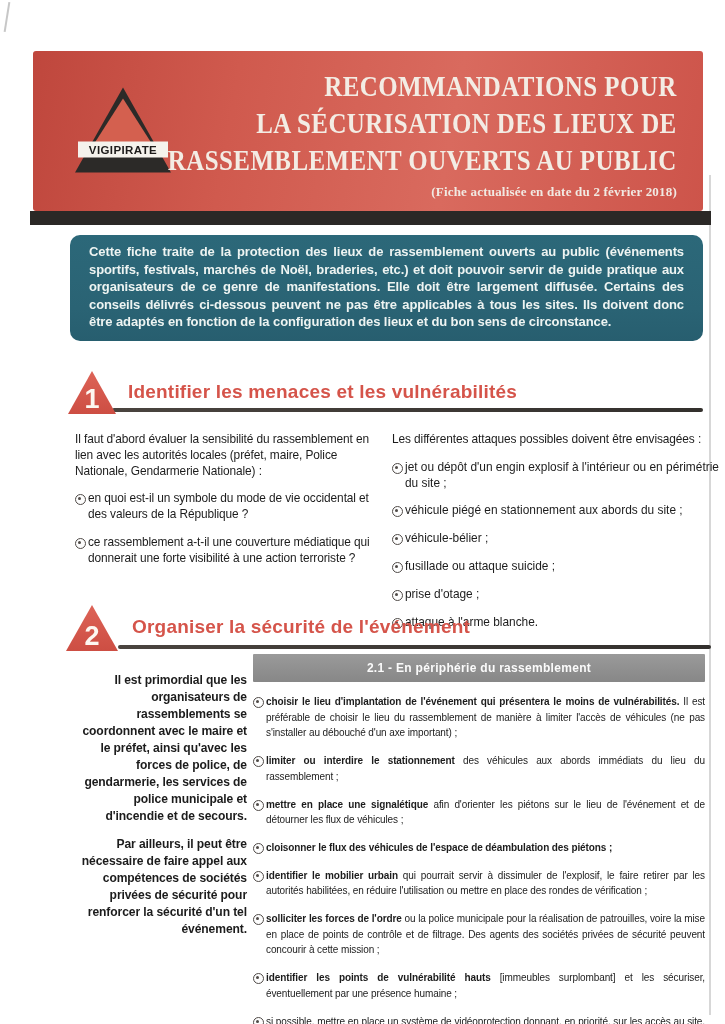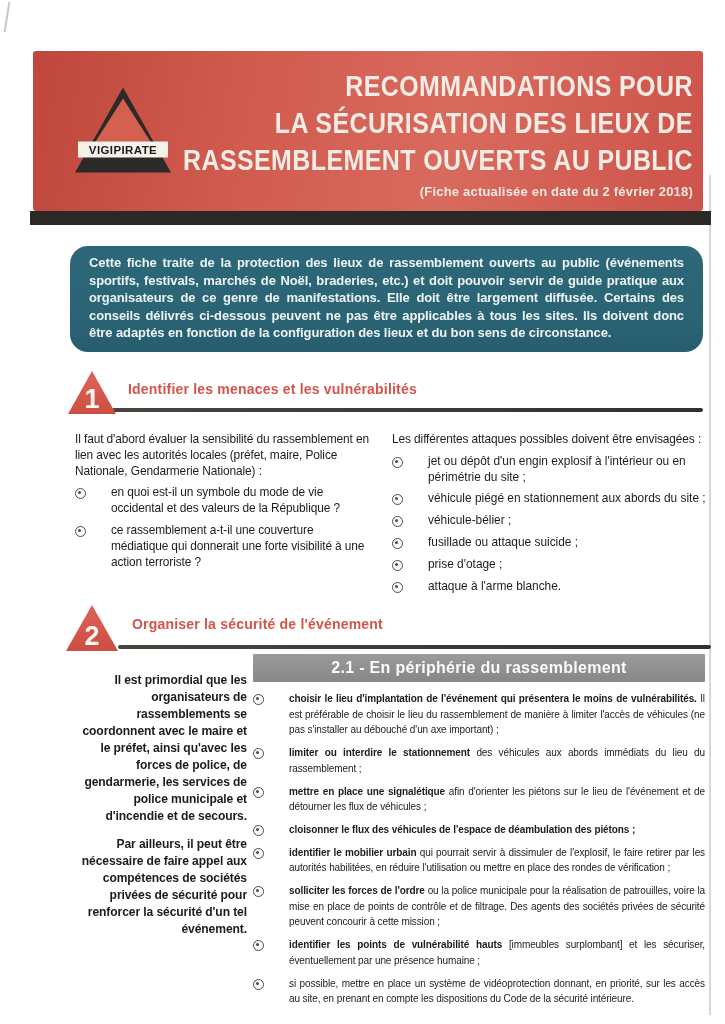--- a/index.html
+++ b/index.html
@@ -10,54 +10,54 @@
   
   .scan-edge-right{position:absolute;left:709px;top:175px;width:2px;height:840px;background:#c6c6c6;opacity:.7;}
   .scan-mark-tl{position:absolute;left:6px;top:2px;width:2px;height:30px;background:#b9b9b9;transform:rotate(9deg);opacity:.8;}
   
   .banner{
     position:absolute;left:33px;top:51px;width:670px;height:160px;
     background:linear-gradient(100deg,#bf473d 0%,#d05a4e 30%,#d96a5e 62%,#cd544a 100%);
     border-radius:3px;
   }
   .logo{position:absolute;left:40px;top:32px;width:100px;height:95px;}
-  .banner-title{position:absolute;right:10px;top:17px;text-align:right;color:#f3ece4;}
+  .banner-title{position:absolute;right:26px;top:17px;text-align:right;color:#f3ece4;font-family:Liberation Serif, serif;}
   .banner-title .tl{font-size:29px;font-weight:700;line-height:37px;letter-spacing:.5px;transform:scaleX(.86);transform-origin:right center;white-space:nowrap;}
   .banner-sub{font-size:13px;font-weight:700;margin-top:5px;color:#f1e9e2;letter-spacing:.2px;}
   .band-dark{position:absolute;left:30px;top:211px;width:681px;height:14px;background:#2b2826;}
   
   .intro-box{
     position:absolute;left:70px;top:235px;width:633px;min-height:106px;
     background:linear-gradient(180deg,#2c6879 0%,#2a6374 70%,#275e6f 100%);
-    border-radius:18px;padding:8px 19px 10px 19px;box-sizing:border-box;margin-top:11px;
+    border-radius:10px;padding:8px 19px 10px 19px;box-sizing:border-box;
   }
   .intro-text{color:#eef4f2;font-size:13px;font-weight:700;line-height:17.6px;text-align:justify;letter-spacing:-.1px;}
   
   .tri-marker{position:absolute;z-index:3;}
   .tri-shape{clip-path:polygon(50% 0,100% 100%,0 100%);background:linear-gradient(180deg,#dd6357,#cd4e43);width:100%;height:100%;}
   .tri-num{position:absolute;left:0;right:0;bottom:1px;text-align:center;color:#fdf7f1;font-weight:700;font-size:27px;line-height:1;}
-  .sec-title{position:absolute;color:#d5544a;font-weight:700;font-size:14px;letter-spacing:.2px;z-index:2;}
+  .sec-title{position:absolute;color:#d5544a;font-weight:700;font-size:19px;letter-spacing:.2px;z-index:2;}
   .sec-rule{position:absolute;height:4px;background:linear-gradient(90deg,#4a443f,#33302d);z-index:1;border-radius:2px;}
   
-  .bitem{display:flex;gap:25px;}
+  .bitem{display:flex;gap:2px;margin-top:12px;}
   .bicon{flex:0 0 auto;width:9px;height:9px;border:1.6px solid #4f4a47;border-radius:50%;position:relative;margin-top:3px;background:#fdfdfd;}
   .bicon::after{content:"";position:absolute;left:2.1px;top:2.1px;width:3px;height:3px;background:#4f4a47;border-radius:50%;}
   
   .s1-left{position:absolute;left:75px;top:432px;width:296px;font-size:11.9px;line-height:15.8px;}
   .s1-right{position:absolute;left:392px;top:432px;width:330px;font-size:11.9px;line-height:15.8px;}
   .col-heading{font-weight:400;margin-bottom:6px;letter-spacing:-.1px;}
   .s1-left .bitem,.s1-right .bitem{margin-bottom:6px;}
   .s1-left .btext{letter-spacing:-.1px;}
   
   .s2-sidebar{position:absolute;left:75px;top:672px;width:172px;font-size:12.1px;font-weight:700;line-height:17px;letter-spacing:-.1px;}
   .s2-sidebar .para{margin-bottom:11px;text-align:right;}
   .s2-main{position:absolute;left:253px;top:654px;width:452px;}
   .sub-bar{
     height:28px;background:linear-gradient(180deg,#9a9a9a,#878787);
-    color:#fbfbfb;font-weight:700;font-size:16px;display:flex;align-items:center;justify-content:center;
+    color:#fbfbfb;font-weight:700;font-size:12px;display:flex;align-items:center;justify-content:center;
     letter-spacing:.3px;margin-bottom:9px;border-radius:1px;
   }
   .s2-main .bitem{margin-bottom:7px;font-size:10px;line-height:15.7px;}
   .s2-main .btext{text-align:justify;letter-spacing:-.1px;}
   .bold-lead{font-weight:700;}
 </style>
 </head>
 <body>
 
 <div class="page">

